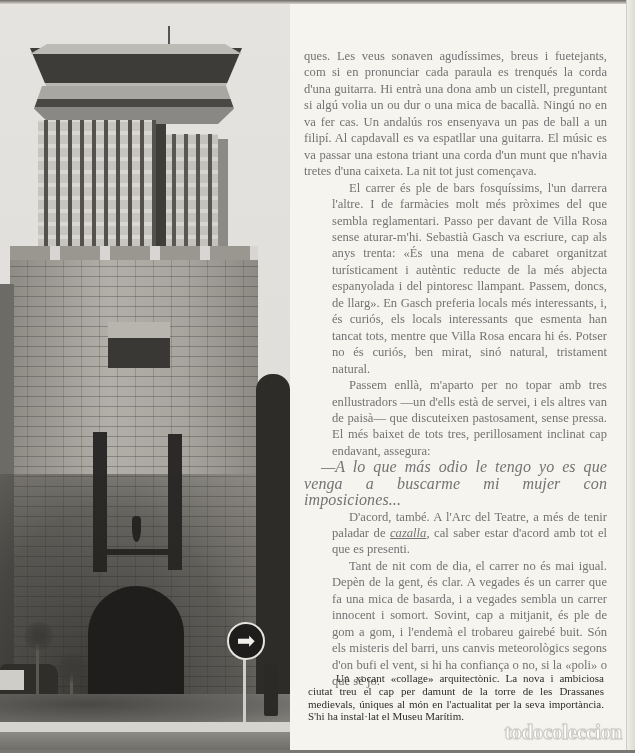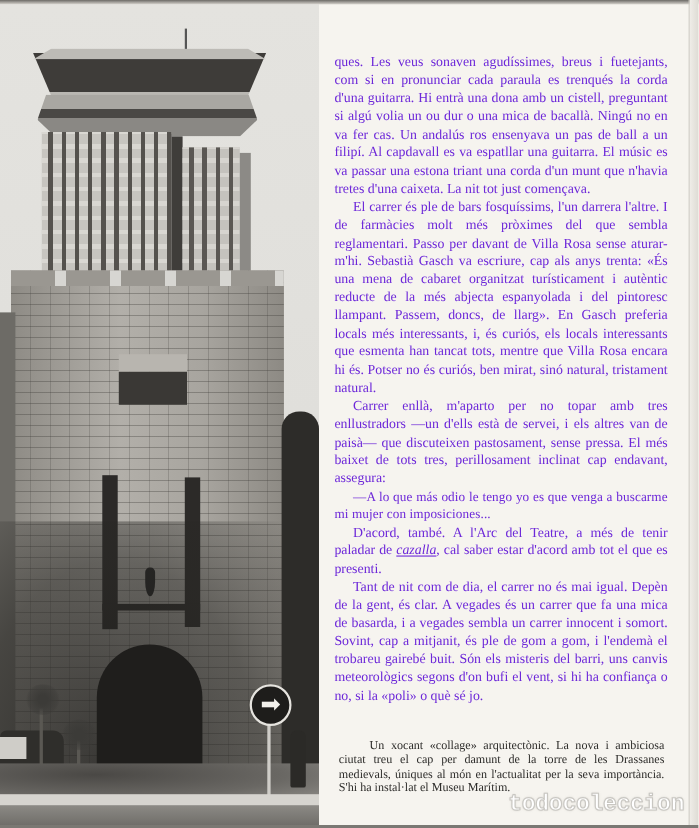--- a/index.html
+++ b/index.html
@@ -96,37 +96,37 @@
     position: absolute; left: 227px; top: 618px; width: 34px; height: 34px;
     border-radius: 50%; background: #1e1d1b; border: 2px solid #e6e4df;
     display: flex; align-items: center; justify-content: center;
     color: #f2f0eb; font-family: "DejaVu Sans", sans-serif; font-size: 22px; line-height: 1;
   }
   .person { position: absolute; left: 264px; top: 660px; width: 14px; height: 52px; background: #2b2a27; border-radius: 6px 6px 2px 2px; }
 
   
   .text-col {
     position: absolute; left: 304px; top: 48px; width: 303px;
-    color: #6d28d9; font-size: 12.6px; line-height: 16.45px;
+    color: #737373; font-size: 12.6px; line-height: 16.45px;
     text-align: justify;
   }
   .text-col p { margin: 0; }
-  .text-col p.indent { text-indent: 17px; }
-  .text-col p.quote { text-indent: 17px; font-size: 12px; line-height: 16.4px; letter-spacing: 0.1px; }
+  .text-col p.indent { text-indent: 17px; margin-left: 28px; }
+  .text-col p.quote { text-indent: 17px; font-style: italic; font-size: 16px; line-height: 16.4px; letter-spacing: 0.1px; }
   .text-col em { font-style: italic; text-decoration: underline; }
 
   .caption {
     position: absolute; left: 308px; top: 672px; width: 296px;
     color: #2e2d2b; font-size: 11px; line-height: 12.8px;
     text-align: justify; text-indent: 28px;
   }
 
   .watermark {
     position: absolute; left: 452px; top: 720px; width: 170px; height: 26px;
-    font-family: Liberation Mono, monospace; font-weight: bold; font-size: 21px;
+    font-family: Liberation Serif, serif; font-weight: bold; font-size: 21px;
     color: #ffffff; letter-spacing: -0.3px;
     -webkit-text-stroke: 1px #c9c7c2;
     text-shadow: 0 0 2px rgba(160,158,152,0.6);
     text-align: right;
   }
 </style>
 </head>
 <body>
 
 <div class="page">
@@ -170,21 +170,21 @@
     <div class="sign">
       <span>➡</span>
     </div>
     <div class="sidewalk"></div>
     <div class="road"></div>
   </div>
 
   <div class="text-col">
     <p>ques. Les veus sonaven agudíssimes, breus i fuetejants, com si en pronunciar cada paraula es trenqués la corda d'una guitarra. Hi entrà una dona amb un cistell, preguntant si algú volia un ou dur o una mica de bacallà. Ningú no en va fer cas. Un andalús ros ensenyava un pas de ball a un filipí. Al capdavall es va espatllar una guitarra. El músic es va passar una estona triant una corda d'un munt que n'havia tretes d'una caixeta. La nit tot just començava.</p>
     <p class="indent">El carrer és ple de bars fosquíssims, l'un darrera l'altre. I de farmàcies molt més pròximes del que sembla reglamentari. Passo per davant de Villa Rosa sense aturar-m'hi. Sebastià Gasch va escriure, cap als anys trenta: «És una mena de cabaret organitzat turísticament i autèntic reducte de la més abjecta espanyolada i del pintoresc llampant. Passem, doncs, de llarg». En Gasch preferia locals més interessants, i, és curiós, els locals interessants que esmenta han tancat tots, mentre que Villa Rosa encara hi és. Potser no és curiós, ben mirat, sinó natural, tristament natural.</p>
-    <p class="indent">Carrer enllà, m'aparto per no topar amb tres enllustradors —un d'ells està de servei, i els altres van de paisà— que discuteixen pastosament, sense pressa. El més baixet de tots tres, perillosament inclinat cap endavant, assegura:</p>
+    <p class="indent">Passem enllà, m'aparto per no topar amb tres enllustradors —un d'ells està de servei, i els altres van de paisà— que discuteixen pastosament, sense pressa. El més baixet de tots tres, perillosament inclinat cap endavant, assegura:</p>
     <p class="quote">—A lo que más odio le tengo yo es que venga a buscarme mi mujer con imposiciones...</p>
     <p class="indent"><span>D'acord, també. A l'Arc del Teatre, a més de tenir paladar de </span><em>cazalla</em><span>, cal saber estar d'acord amb tot el que es presenti.</span></p>
     <p class="indent">Tant de nit com de dia, el carrer no és mai igual. Depèn de la gent, és clar. A vegades és un carrer que fa una mica de basarda, i a vegades sembla un carrer innocent i somort. Sovint, cap a mitjanit, és ple de gom a gom, i l'endemà el trobareu gairebé buit. Són els misteris del barri, uns canvis meteorològics segons d'on bufi el vent, si hi ha confiança o no, si la «poli» o què sé jo.</p>
   </div>
 
   <div class="caption">Un xocant «collage» arquitectònic. La nova i ambiciosa ciutat treu el cap per damunt de la torre de les Drassanes medievals, úniques al món en l'actualitat per la seva importància. S'hi ha instal·lat el Museu Marítim.</div>
 
   <div class="watermark">todocoleccion</div>
 
   <div class="right-edge"></div>

